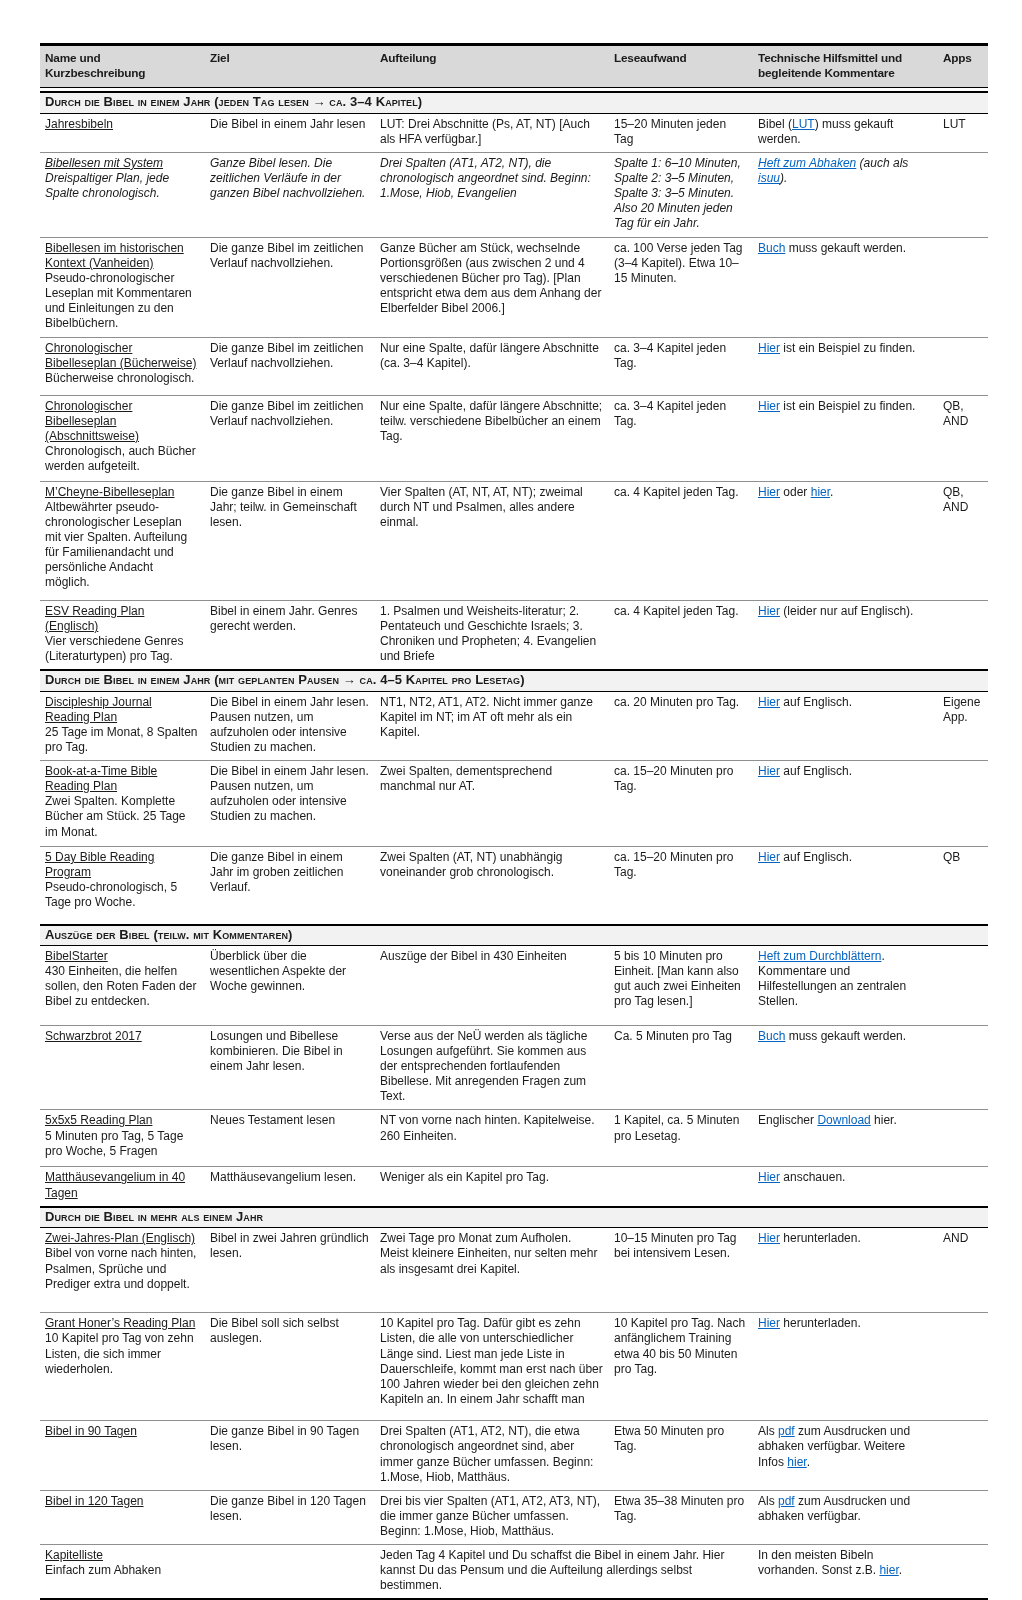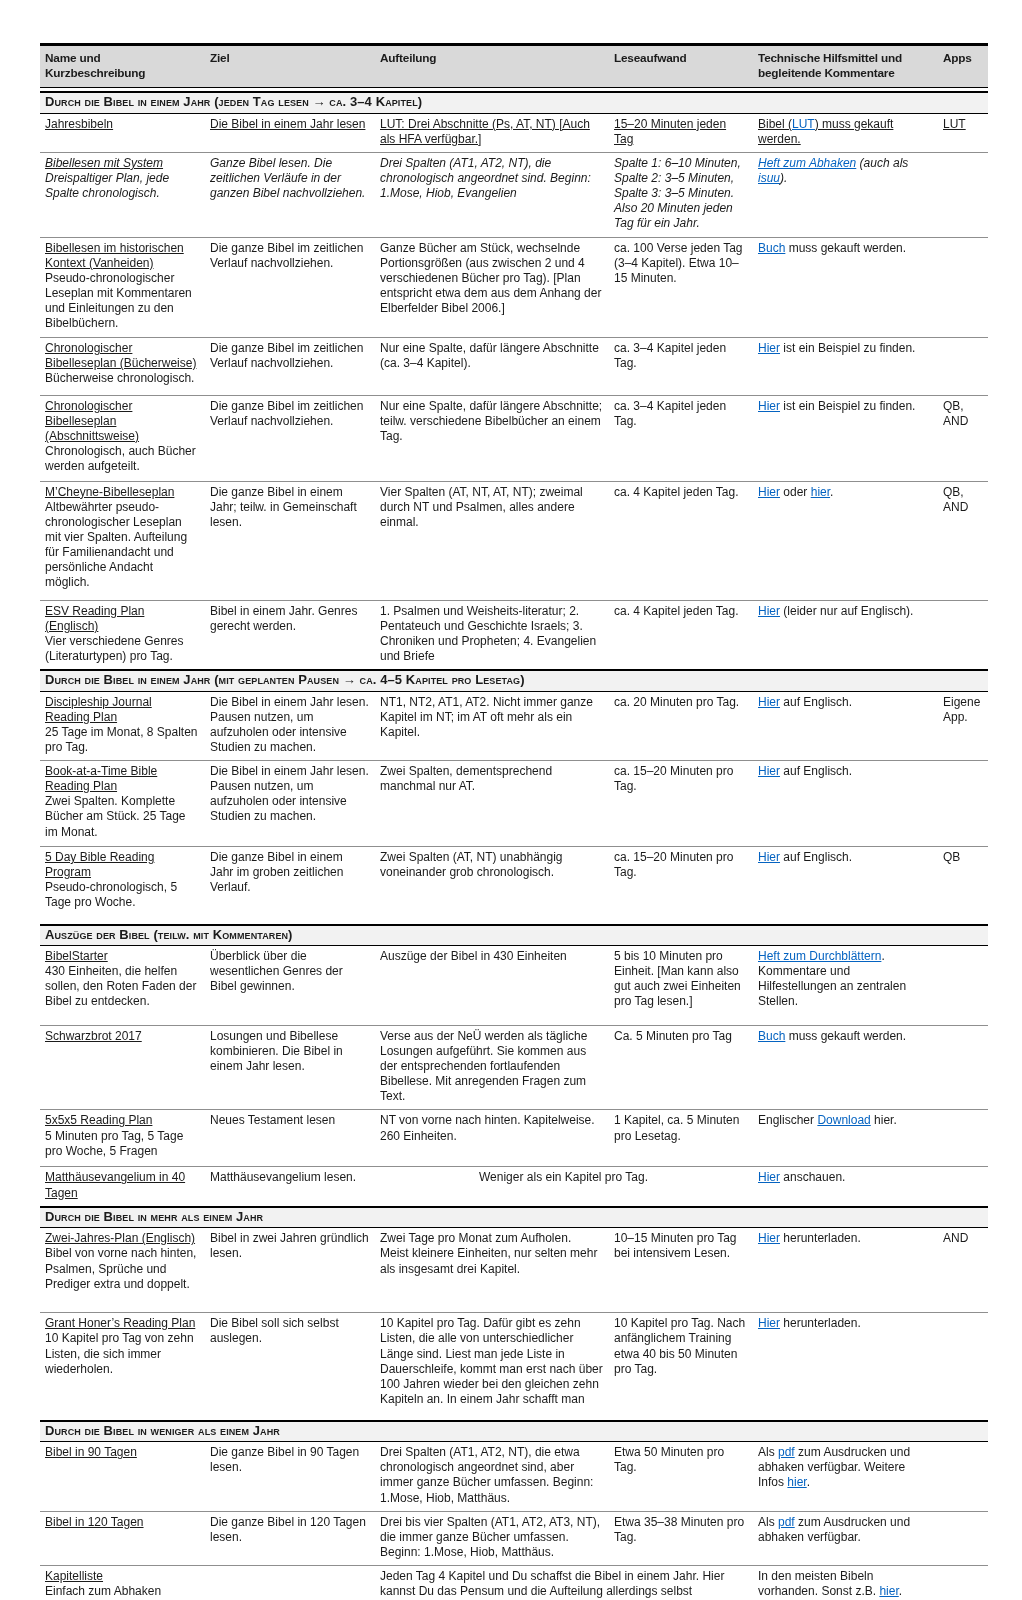--- a/index.html
+++ b/index.html
@@ -28,21 +28,21 @@
     font-variant:small-caps; font-size:13px; letter-spacing:0.1px;
     border-top:2px solid var(--frame,#000);
     border-bottom:1px solid var(--frame,#000);
     padding-top:1px; padding-bottom:2px;
   }
   tr.data td { border-top:1px solid var(--rule,#8f8f8f); }
   tbody tr.data:first-of-type td { border-top:none; }
   .plan-title { text-decoration:underline; cursor:pointer; }
   .plan-desc { }
   .lnk { color:var(--link,#0563c1); text-decoration:underline; cursor:pointer; }
-  td.m-center { text-align:center; }
+  td.m-center { }
   td.m-left { text-align:left; }
 </style>
 </head>
 <body>
 
 <div class="page">
   <table class="plans">
     <colgroup>
       <col class="c1">
         <col class="c2">
@@ -61,21 +61,21 @@
           <th>Apps</th>
         </tr>
       </thead>
     <tbody>
         <tr class="spacer">
           <td colspan="6"></td>
         </tr>
         <tr class="section">
           <td colspan="6">Durch die Bibel in einem Jahr (jeden Tag lesen → ca. 3–4 Kapitel)</td>
         </tr>
-        <tr class="data" style="height: 37px; text-decoration: underline;">
+        <tr class="data" style="height: 37px;">
           <td>
             <div class="plan-title">Jahresbibeln</div>
           </td>
           <td>Die Bibel in einem Jahr lesen</td>
           <td>LUT: Drei Abschnitte (Ps, AT, NT) [Auch als HFA verfügbar.]</td>
           <td>15–20 Minuten jeden Tag</td>
           <td><span>Bibel (</span><span class="lnk">LUT</span><span>) muss gekauft werden.</span></td>
           <td>LUT</td>
         </tr>
         <tr class="data" style="height: 85px; font-style: italic;">
@@ -181,21 +181,21 @@
           <td>QB</td>
         </tr>
         <tr class="section">
           <td colspan="6">Auszüge der Bibel (teilw. mit Kommentaren)</td>
         </tr>
         <tr class="data" style="height: 80px;">
           <td>
             <div class="plan-title">BibelStarter</div>
             <div class="plan-desc">430 Einheiten, die helfen sollen, den Roten Faden der Bibel zu entdecken.</div>
           </td>
-          <td>Überblick über die wesentlichen Genres der Bibel gewinnen.</td>
+          <td>Überblick über die wesentlichen Aspekte der Woche gewinnen.</td>
           <td>Auszüge der Bibel in 430 Einheiten</td>
           <td>5 bis 10 Minuten pro Einheit. [Man kann also gut auch zwei Einheiten pro Tag lesen.]</td>
           <td><span class="lnk">Heft zum Durchblättern</span><span>. Kommentare und Hilfestellungen an zentralen Stellen.</span></td>
           <td></td>
         </tr>
         <tr class="data" style="height: 61px;">
           <td>
             <div class="plan-title">Schwarzbrot 2017</div>
           </td>
           <td>Losungen und Bibellese kombinieren. Die Bibel in einem Jahr lesen.</td>
@@ -242,23 +242,20 @@
           <td>
             <div class="plan-title">Grant Honer’s Reading Plan</div>
             <div class="plan-desc">10 Kapitel pro Tag von zehn Listen, die sich immer wiederholen.</div>
           </td>
           <td>Die Bibel soll sich selbst auslegen.</td>
           <td>10 Kapitel pro Tag. Dafür gibt es zehn Listen, die alle von unterschiedlicher Länge sind. Liest man jede Liste in Dauerschleife, kommt man erst nach über 100 Jahren wieder bei den gleichen zehn Kapiteln an. In einem Jahr schafft man</td>
           <td>10 Kapitel pro Tag. Nach anfänglichem Training etwa 40 bis 50 Minuten pro Tag.</td>
           <td><span class="lnk">Hier</span><span> herunterladen.</span></td>
           <td></td>
         </tr>
-        <tr class="section">
-          <td colspan="6">Durch die Bibel in weniger als einem Jahr</td>
-        </tr>
         <tr class="data" style="height: 62px;">
           <td>
             <div class="plan-title">Bibel in 90 Tagen</div>
           </td>
           <td>Die ganze Bibel in 90 Tagen lesen.</td>
           <td>Drei Spalten (AT1, AT2, NT), die etwa chronologisch angeordnet sind, aber immer ganze Bücher umfassen. Beginn: 1.Mose, Hiob, Matthäus.</td>
           <td>Etwa 50 Minuten pro Tag.</td>
           <td><span>Als </span><span class="lnk">pdf</span><span> zum Ausdrucken und abhaken verfügbar. Weitere Infos </span><span class="lnk">hier</span><span>.</span></td>
           <td></td>
         </tr>

